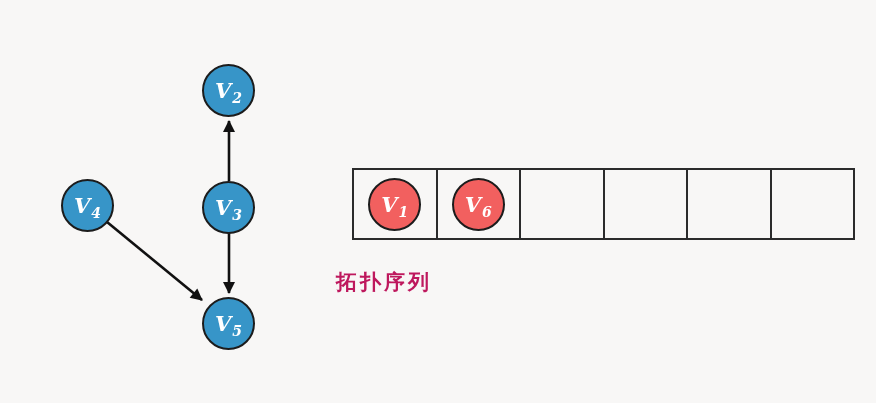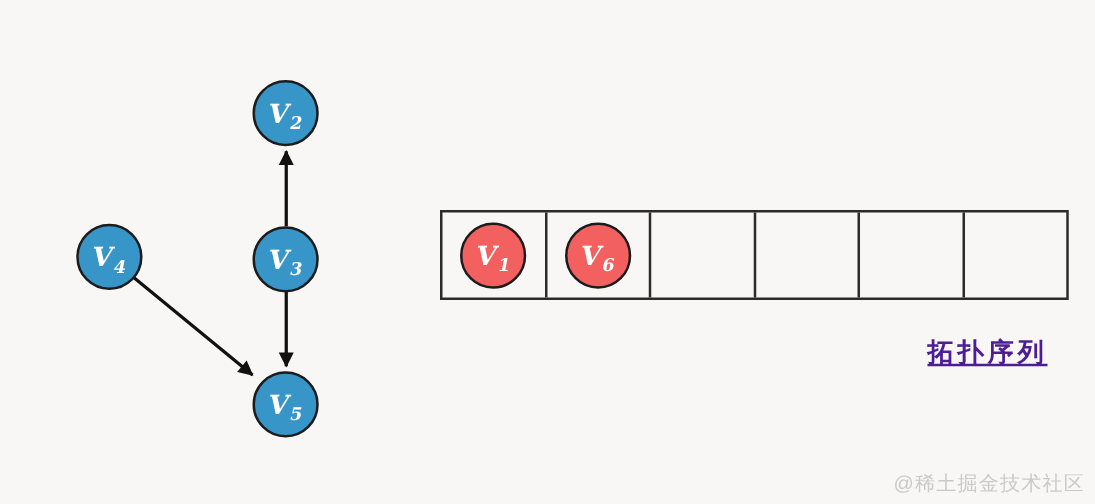--- a/index.html
+++ b/index.html
@@ -36,22 +36,22 @@
     display:flex;border:2px solid #2b2b2b;box-sizing:border-box;
     background:#f8f7f6;z-index:2;
   }
   .seq .cell{
     flex:1 1 0;border-right:2px solid #2b2b2b;
     display:flex;align-items:center;justify-content:center;
   }
   .seq .cell:last-child{border-right:none;}
   .seq-title{
     position:absolute;left:336px;top:268px;width:502px;
-    text-align:right;font-size:21px;font-weight:bold;color:#4c1d95;
-    letter-spacing:3px;z-index:2;text-decoration:underline;
+    text-align:left;font-size:21px;font-weight:bold;color:#be185d;
+    letter-spacing:3px;z-index:2;
   }
   .watermark{
     position:absolute;right:8px;bottom:5px;
     font-size:16px;color:#c9c9c9;letter-spacing:1px;z-index:2;
   }
 </style>
 </head>
 <body>
 
 <div class="canvas">
@@ -110,14 +110,13 @@
       </div>
     </div>
     <div class="cell"></div>
     <div class="cell"></div>
     <div class="cell"></div>
     <div class="cell"></div>
   </div>
 
   <div class="seq-title">拓扑序列</div>
 
-  <div class="watermark">@稀土掘金技术社区</div>
 </div>
 
 </body></html>

